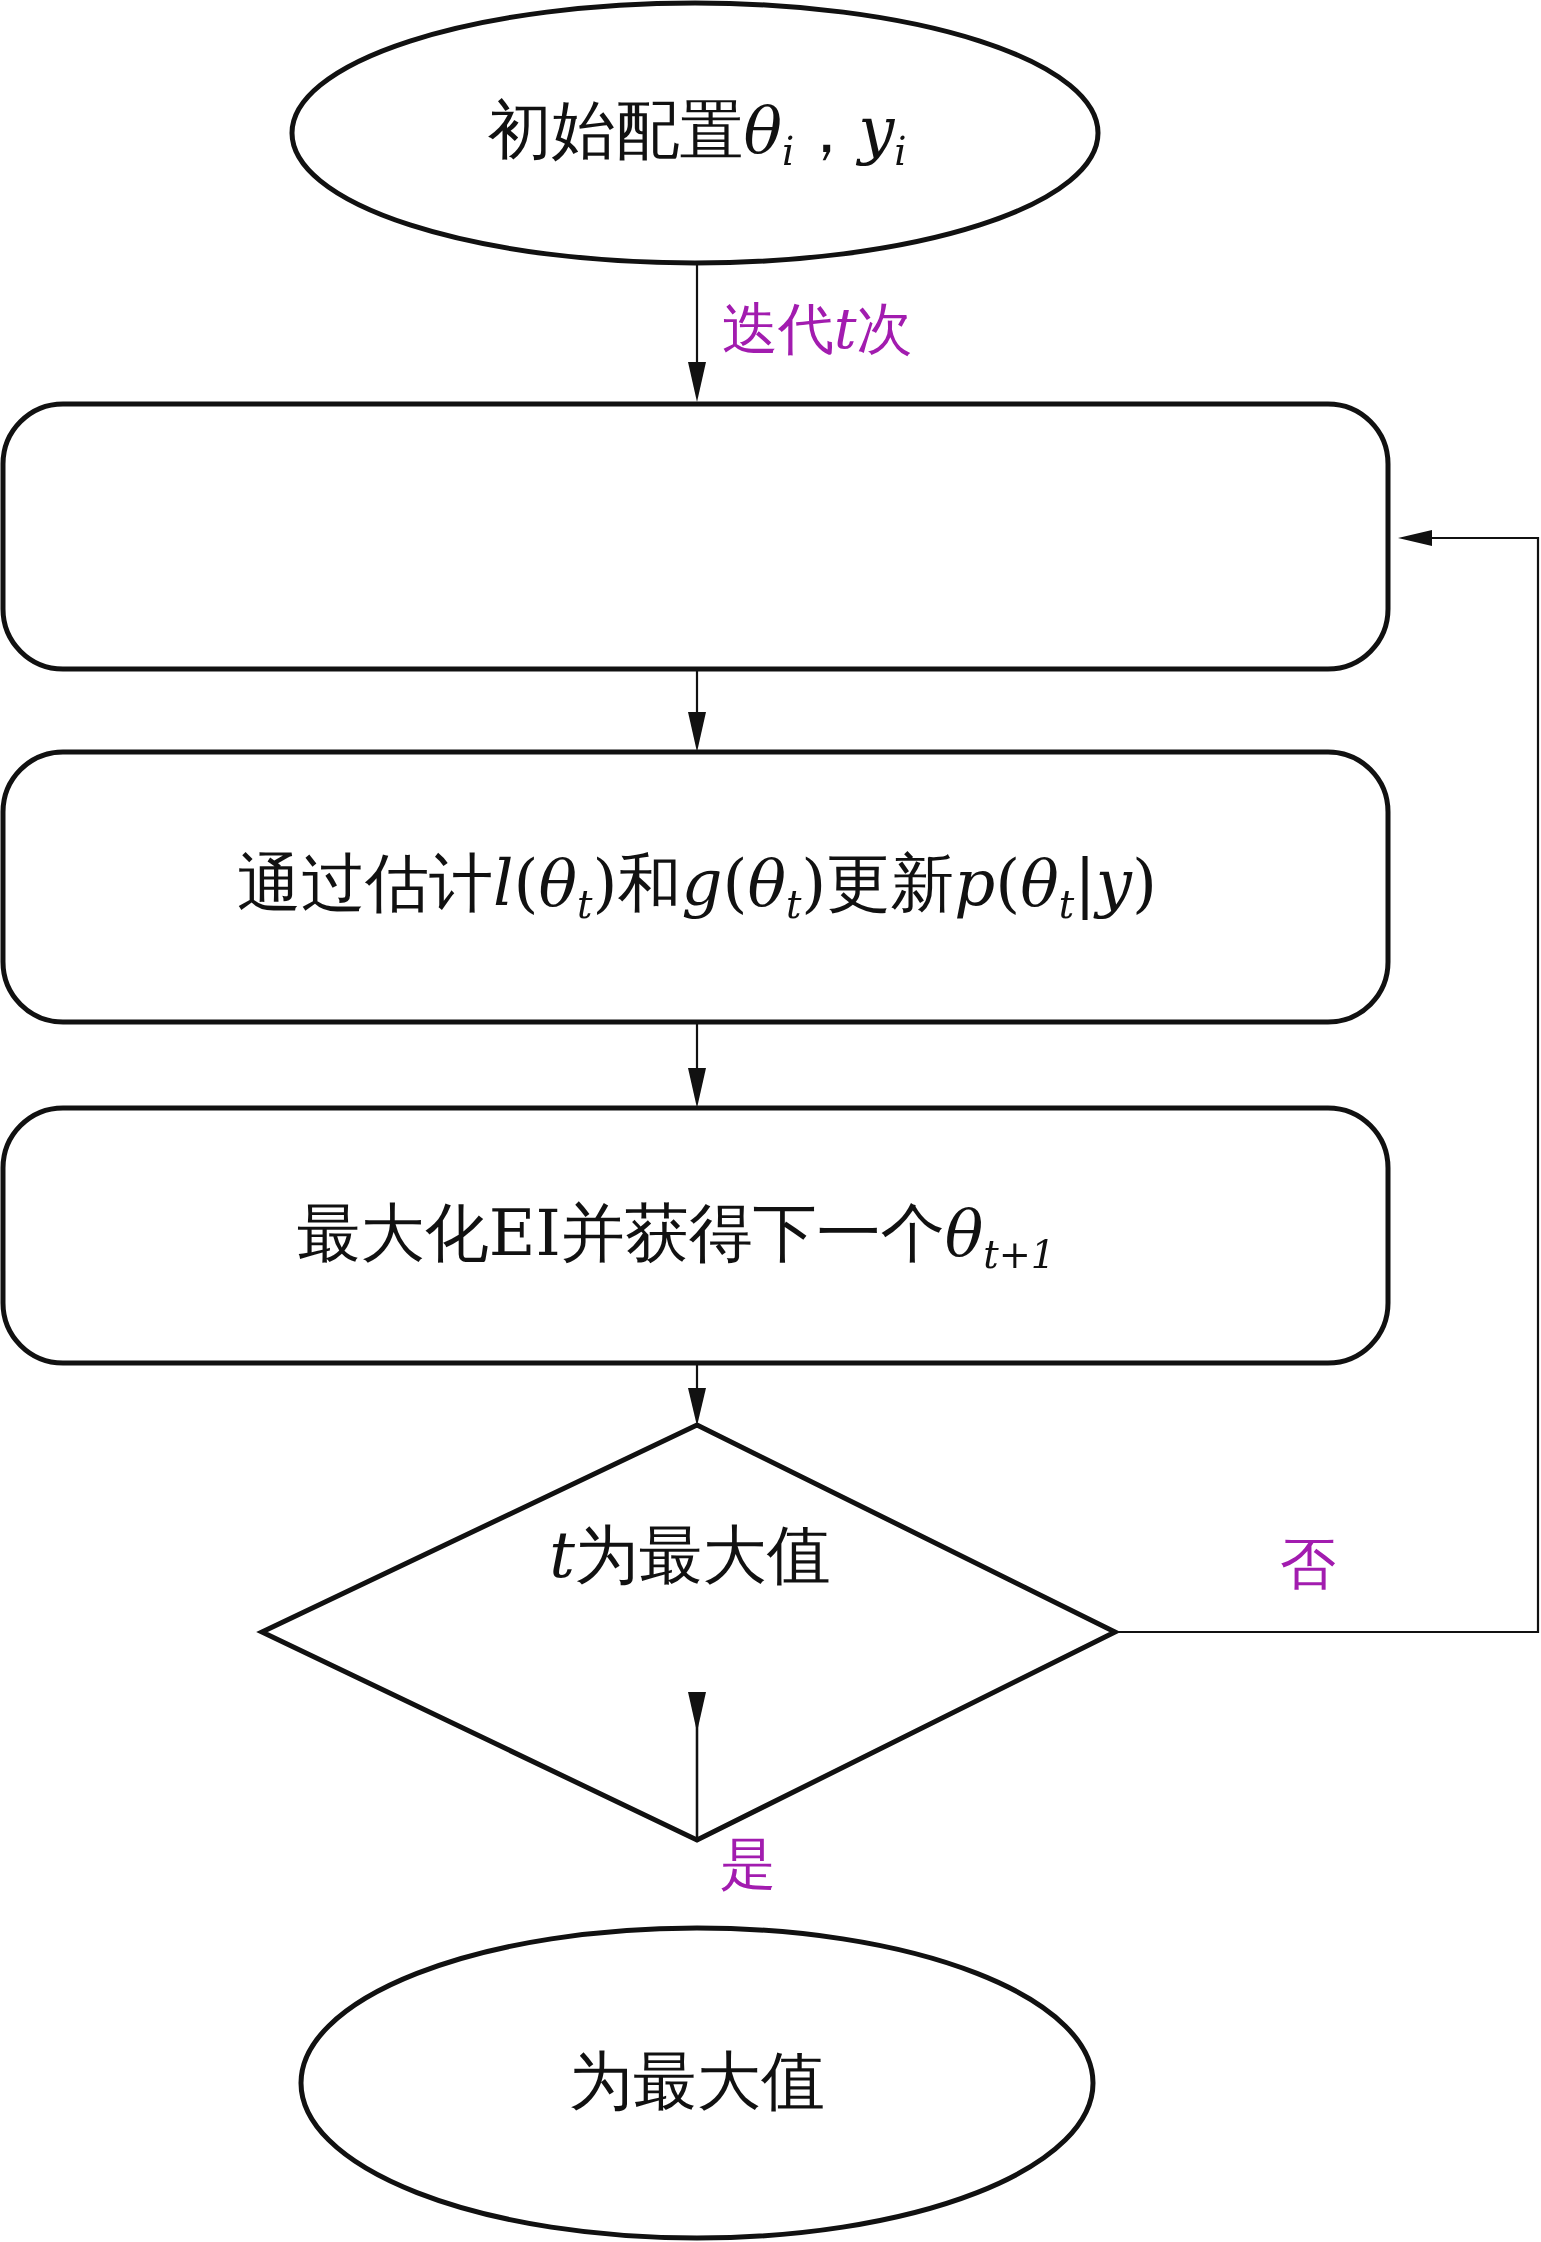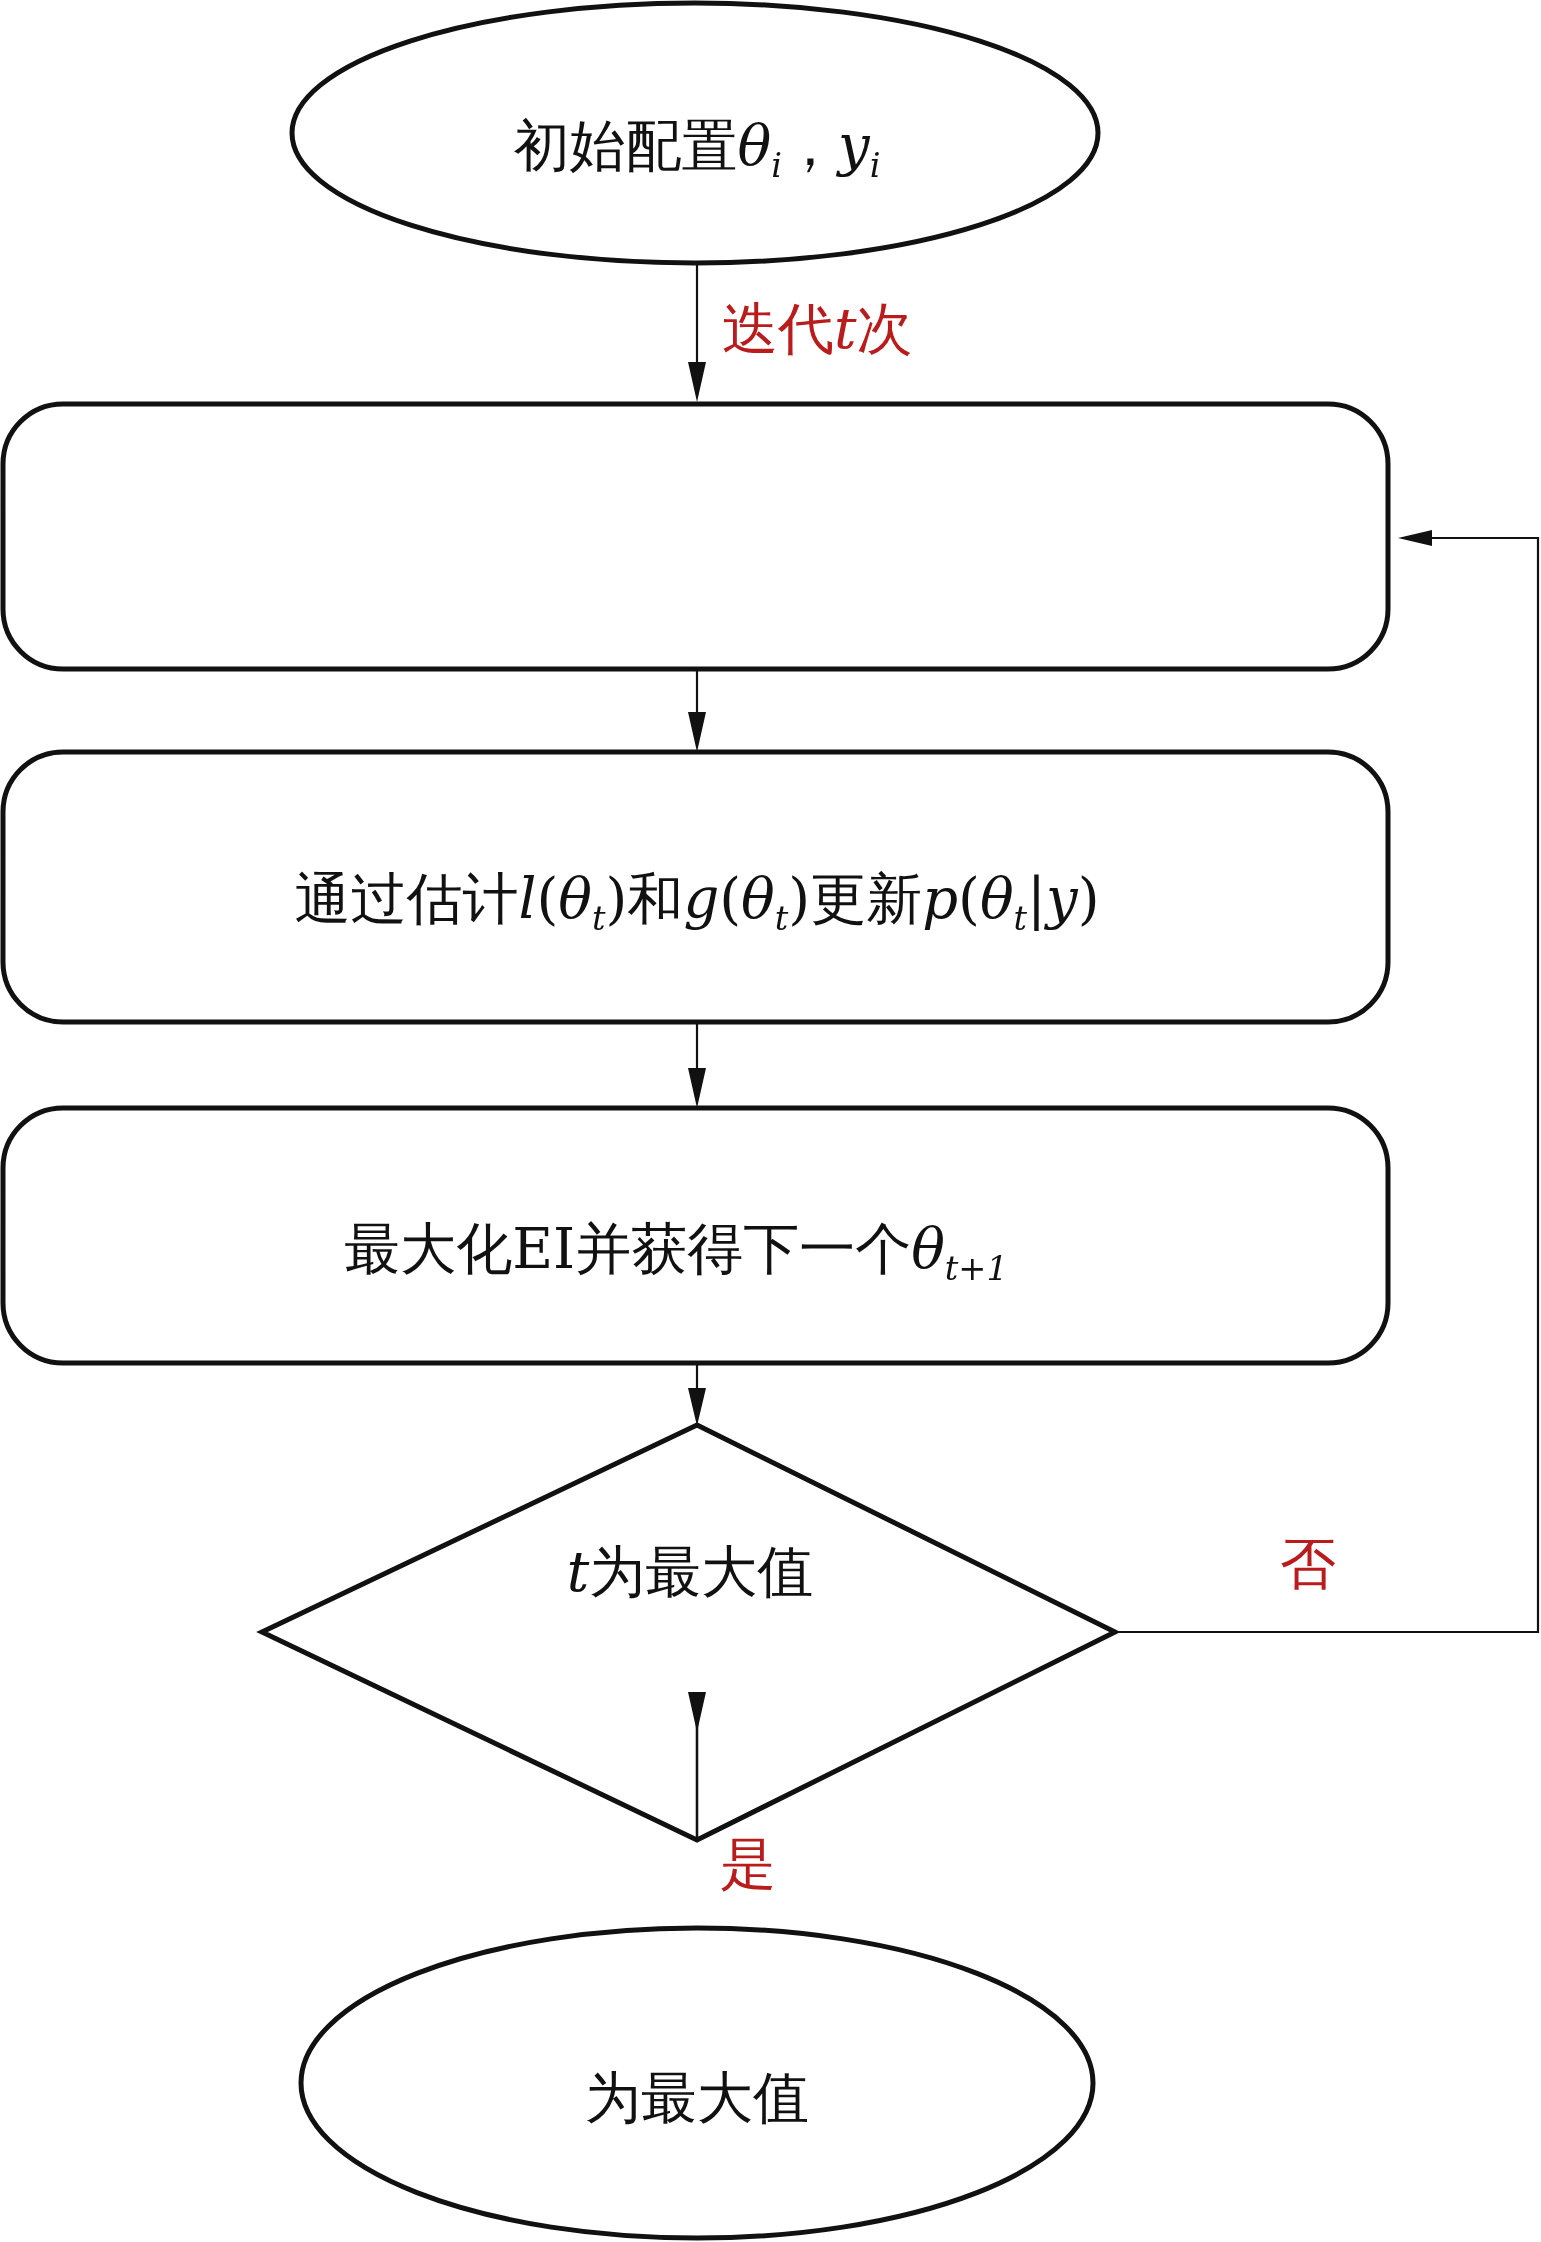--- a/index.html
+++ b/index.html
@@ -5,34 +5,33 @@
   html, body { margin: 0; padding: 0; background: #ffffff; }
   body { width: 1541px; height: 2242px; position: relative; overflow: hidden; }
   #diagram { position: absolute; left: 0; top: 0; }
   .shape { fill: #ffffff; stroke: #111111; stroke-width: 5; }
   .edge { fill: none; stroke: #111111; stroke-width: 2.2; }
   .arrowhead { fill: #111111; stroke: none; }
   .label {
     position: absolute;
     font-family: "DejaVu Serif", "Liberation Serif", serif;
     color: #111111;
-    font-size: 56px;
+    font-size: 64px;
     line-height: 1.15;
     text-align: center;
     white-space: nowrap;
     transform: translate(-50%, -50%);
-    margin-top: 16px;
   }
   .label i { font-style: italic; }
   .label sub { font-size: 0.6em; vertical-align: -0.35em; font-style: italic; }
   .edge-label {
     position: absolute;
     font-family: "DejaVu Serif", "Liberation Serif", serif;
     font-size: 56px;
-    color: #b91c1c;
+    color: #a21caf;
     white-space: nowrap;
     transform: translate(0, -50%);
   }
   .edge-label i { font-style: italic; }
 </style>
 </head>
 <body>
 
 <svg id="diagram" width="1541" height="2242" viewBox="0 0 1541 2242">
 

